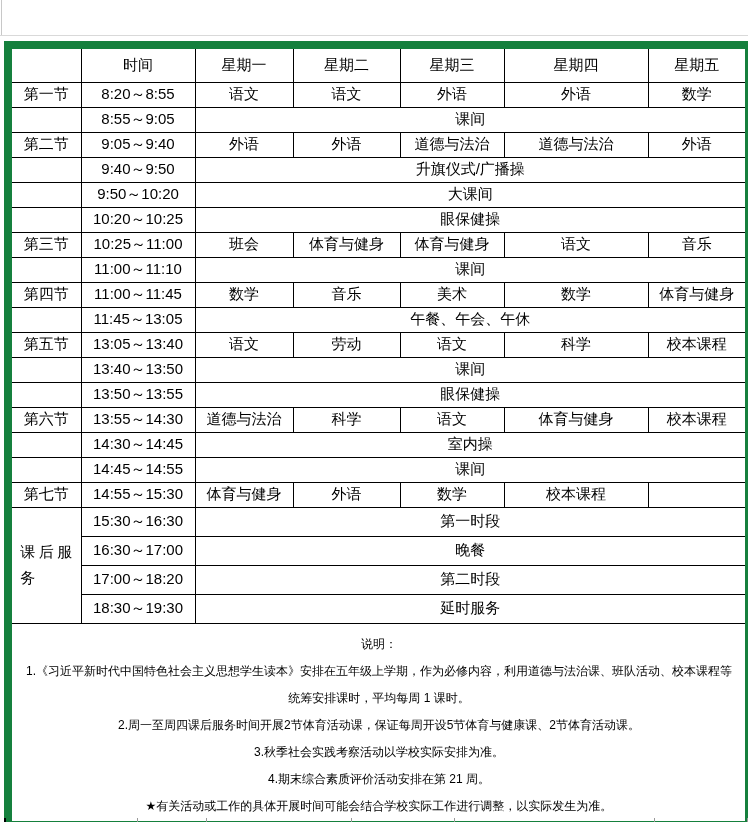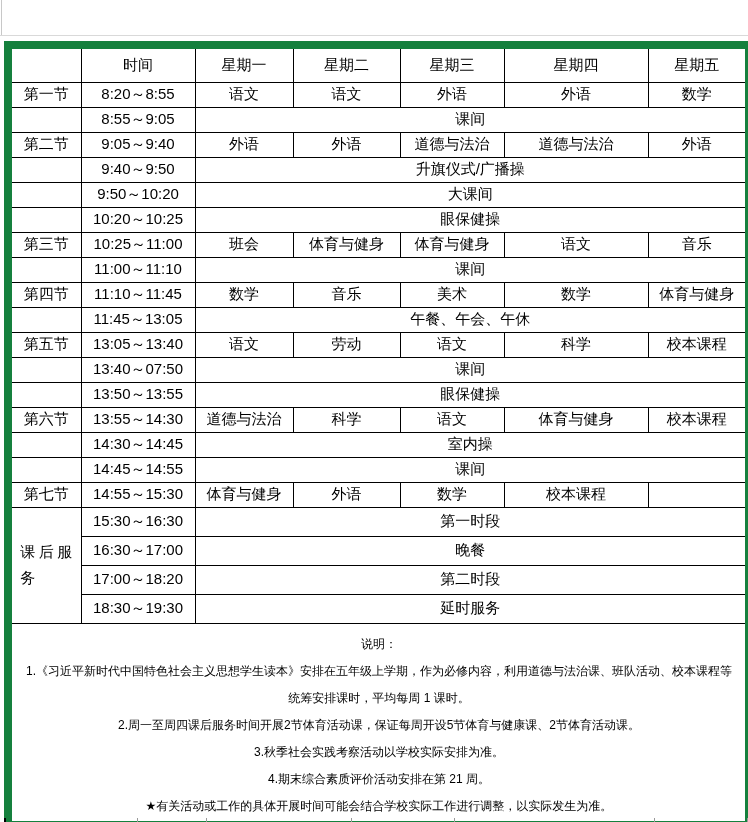--- a/index.html
+++ b/index.html
@@ -133,21 +133,21 @@
         <td>语文</td>
         <td>音乐</td>
       </tr>
       <tr>
         <td></td>
         <td>11:00～11:10</td>
         <td colspan="5">课间</td>
       </tr>
       <tr>
         <td>第四节</td>
-        <td>11:10～11:45</td>
+        <td>11:00～11:45</td>
         <td>数学</td>
         <td>音乐</td>
         <td>美术</td>
         <td>数学</td>
         <td>体育与健身</td>
       </tr>
       <tr>
         <td></td>
         <td>11:45～13:05</td>
         <td colspan="5">午餐、午会、午休</td>
@@ -156,21 +156,21 @@
         <td>第五节</td>
         <td>13:05～13:40</td>
         <td>语文</td>
         <td>劳动</td>
         <td>语文</td>
         <td>科学</td>
         <td>校本课程</td>
       </tr>
       <tr>
         <td></td>
-        <td>13:40～07:50</td>
+        <td>13:40～13:50</td>
         <td colspan="5">课间</td>
       </tr>
       <tr>
         <td></td>
         <td>13:50～13:55</td>
         <td colspan="5">眼保健操</td>
       </tr>
       <tr>
         <td>第六节</td>
         <td>13:55～14:30</td>

